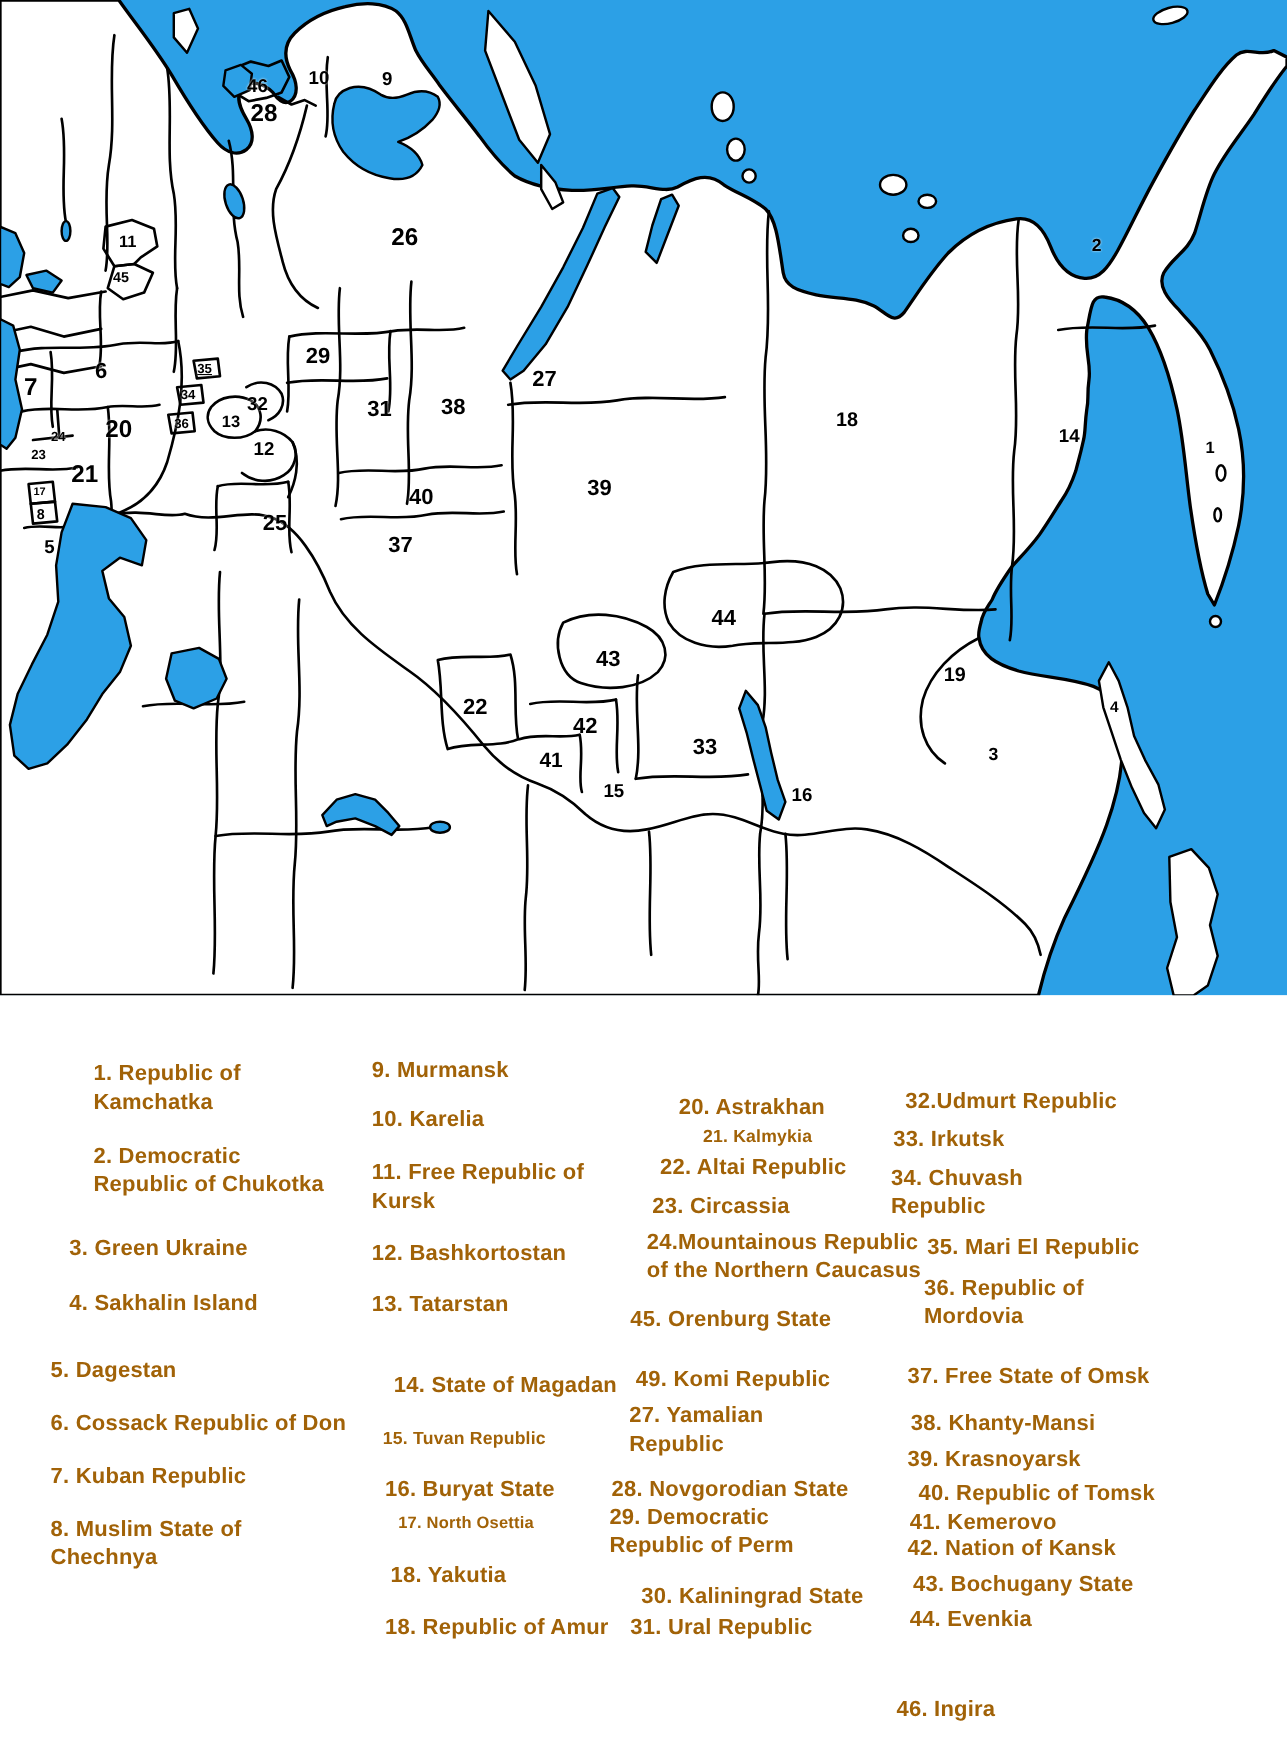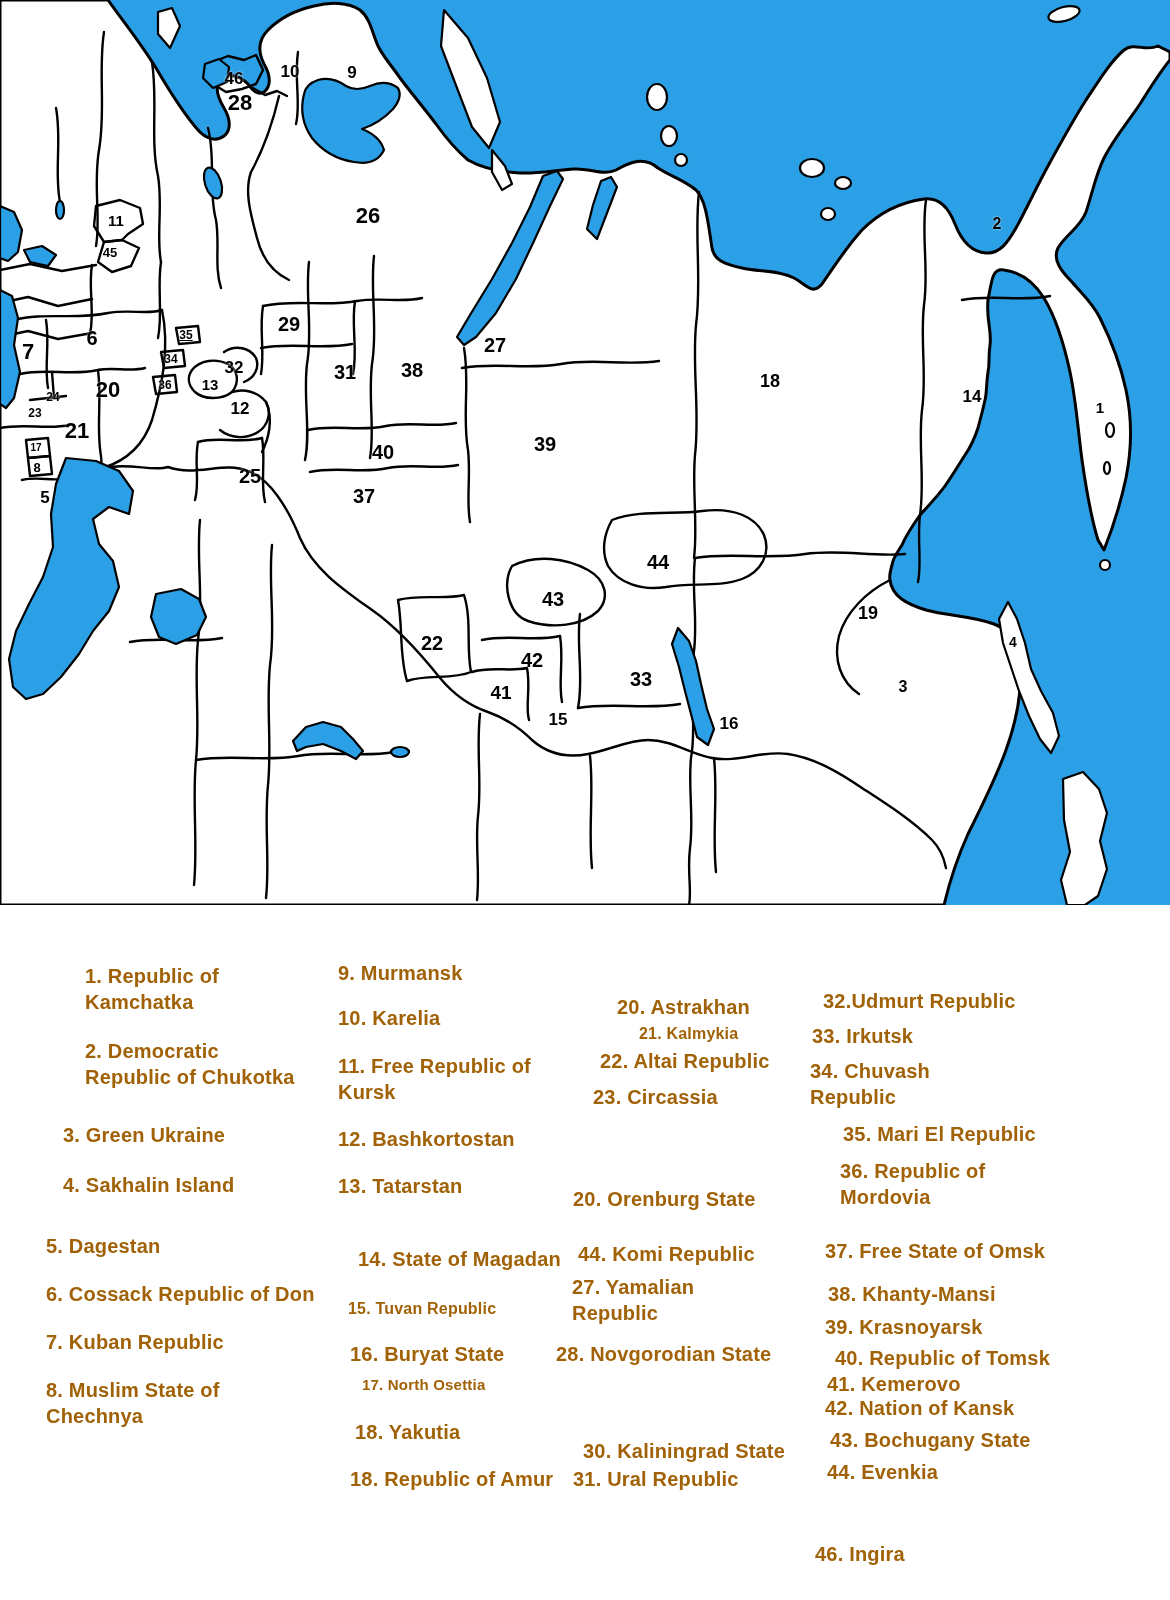--- a/index.html
+++ b/index.html
@@ -224,25 +224,29 @@
       <div class="legend-item" style="left: 358px; top: 341px; font-size: 20px;">14. State of Magadan</div>
       <div class="legend-item" style="left: 348px; top: 394px; font-size: 16px;">15. Tuvan Republic</div>
       <div class="legend-item" style="left: 350px; top: 436px; font-size: 20px;">16. Buryat State</div>
       <div class="legend-item" style="left: 362px; top: 470px; font-size: 15px;">17. North Osettia</div>
       <div class="legend-item" style="left: 355px; top: 514px; font-size: 20px;">18. Yakutia</div>
       <div class="legend-item" style="left: 350px; top: 561px; font-size: 20px;">18. Republic of Amur</div>
       <div class="legend-item" style="left: 617px; top: 89px; font-size: 20px;">20. Astrakhan</div>
       <div class="legend-item" style="left: 607px; top: 119px; font-size: 16px; margin-left: 32px;">21. Kalmykia</div>
       <div class="legend-item" style="left: 600px; top: 143px; font-size: 20px;">22. Altai Republic</div>
       <div class="legend-item" style="left: 593px; top: 179px; font-size: 20px;">23. Circassia</div>
-      <div class="legend-item" style="left: 573px; top: 281px; font-size: 20px;">20. Orenburg State</div>
-      <div class="legend-item" style="left: 578px; top: 336px; font-size: 20px;">44. Komi Republic</div>
+      <div class="legend-item" style="left: 588px; top: 211px; font-size: 20px;">24.Mountainous Republic
+of the Northern Caucasus</div>
+      <div class="legend-item" style="left: 573px; top: 281px; font-size: 20px;">45. Orenburg State</div>
+      <div class="legend-item" style="left: 578px; top: 336px; font-size: 20px;">49. Komi Republic</div>
       <div class="legend-item" style="left: 572px; top: 369px; font-size: 20px;">27. Yamalian
 Republic</div>
       <div class="legend-item" style="left: 556px; top: 436px; font-size: 20px;">28. Novgorodian State</div>
+      <div class="legend-item" style="left: 554px; top: 461px; font-size: 20px;">29. Democratic
+Republic of Perm</div>
       <div class="legend-item" style="left: 583px; top: 533px; font-size: 20px;">30. Kaliningrad State</div>
       <div class="legend-item" style="left: 573px; top: 561px; font-size: 20px;">31. Ural Republic</div>
       <div class="legend-item" style="left: 823px; top: 83px; font-size: 20px;">32.Udmurt Republic</div>
       <div class="legend-item" style="left: 812px; top: 118px; font-size: 20px;">33. Irkutsk</div>
       <div class="legend-item" style="left: 810px; top: 153px; font-size: 20px;">34. Chuvash
 Republic</div>
       <div class="legend-item" style="left: 843px; top: 216px; font-size: 20px;">35. Mari El Republic</div>
       <div class="legend-item" style="left: 840px; top: 253px; font-size: 20px;">36. Republic of
 Mordovia</div>
       <div class="legend-item" style="left: 825px; top: 333px; font-size: 20px;">37. Free State of Omsk</div>

